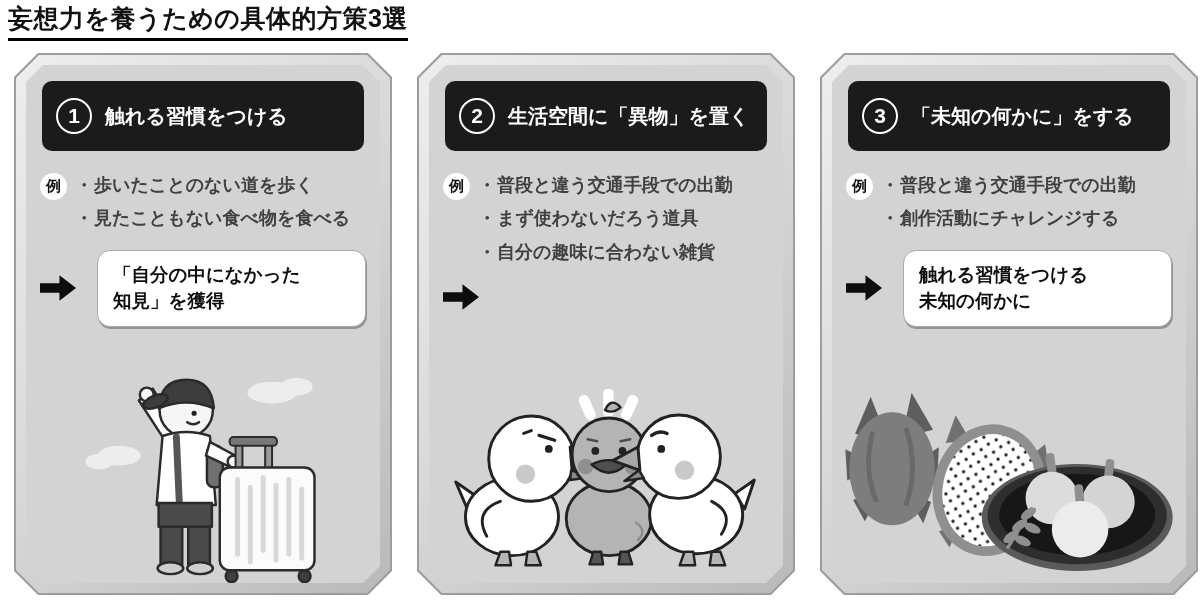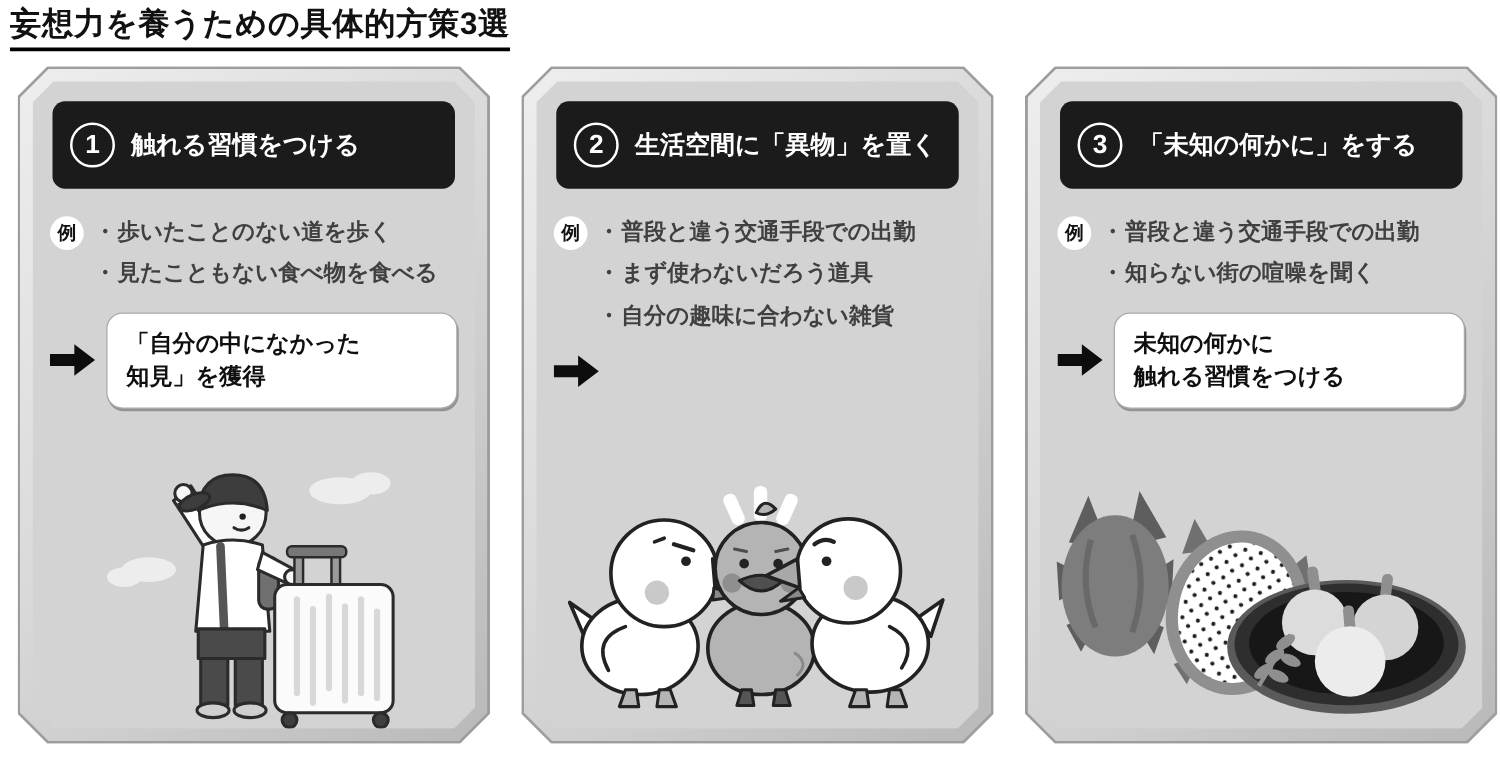--- a/index.html
+++ b/index.html
@@ -31,21 +31,21 @@
   .panel-heading { color:#fff; font-size:20px; font-weight:bold; line-height:1.3; }
   .panel-heading span { display:block; }
 
   .example-row { margin:18px 12px 0 14px; display:flex; gap:8px; align-items:flex-start; }
   .example-badge { flex:0 0 auto; width:27px; height:27px; background:#fff; border-radius:50%;
     display:flex; align-items:center; justify-content:center; font-size:15px; font-weight:bold;
     margin-top:4px; color:#111; }
   .example-list { list-style:none; font-size:18px; font-weight:bold; line-height:1.85; color:#404040; }
   .example-list .bullet { margin-right:1px; }
 
-  .result-row { margin:14px 14px 0 14px; display:flex; align-items:center; gap:8px; }
+  .result-row { margin:14px 14px 0 14px; display:flex; align-items:center; gap:20px; }
   .arrow-icon { flex:0 0 auto; display:flex; }
   .result-box { flex:1; background:#fff; border:1px solid #a9a9a9; border-radius:13px;
     box-shadow:1px 2px 0 rgba(0,0,0,.30); padding:11px 15px; font-size:18.5px; font-weight:bold;
     line-height:1.45; color:#0f0f0f; }
   .result-box span { display:block; }
 
   .illustration { margin-top:auto; align-self:center; line-height:0; }
   .illustration.traveler { margin-bottom:0; }
   .illustration.ducks   { margin-bottom:8px; }
   .illustration.fruits  { margin-bottom:10px; }
@@ -218,32 +218,32 @@
         <header class="panel-header">
           <span class="num-circle">3</span>
           <h2 class="panel-heading">
             <span>「未知の何かに」をする</span>
           </h2>
         </header>
         <div class="example-row">
           <span class="example-badge">例</span>
           <ul class="example-list">
             <li><span class="bullet">・</span><span>普段と違う交通手段での出勤</span></li>
-            <li><span class="bullet">・</span><span>知らない街の喧噪を聞く</span></li>
+            <li><span class="bullet">・</span><span>創作活動にチャレンジする</span></li>
           </ul>
         </div>
         <div class="result-row">
           <span class="arrow-icon">
             <svg width="37" height="28" viewBox="0 0 38 28">
                 <path d="M0 9 H20 V1 L37 14 L20 27 V19 H0 Z" fill="#0d0d0d"></path>
               </svg>
           </span>
           <div class="result-box">
+            <span>触れる習慣をつける</span>
             <span>未知の何かに</span>
-            <span>触れる習慣をつける</span>
           </div>
         </div>
         <div class="illustration fruits">
           <svg width="332" height="188" viewBox="0 0 340 193">
             <defs>
               <pattern id="seeds" width="13" height="13" patternUnits="userSpaceOnUse">
                 <circle cx="3" cy="4" r="1.7" fill="#1d1d1d"></circle>
                 <circle cx="9" cy="10" r="1.7" fill="#1d1d1d"></circle>
               </pattern>
             </defs>

